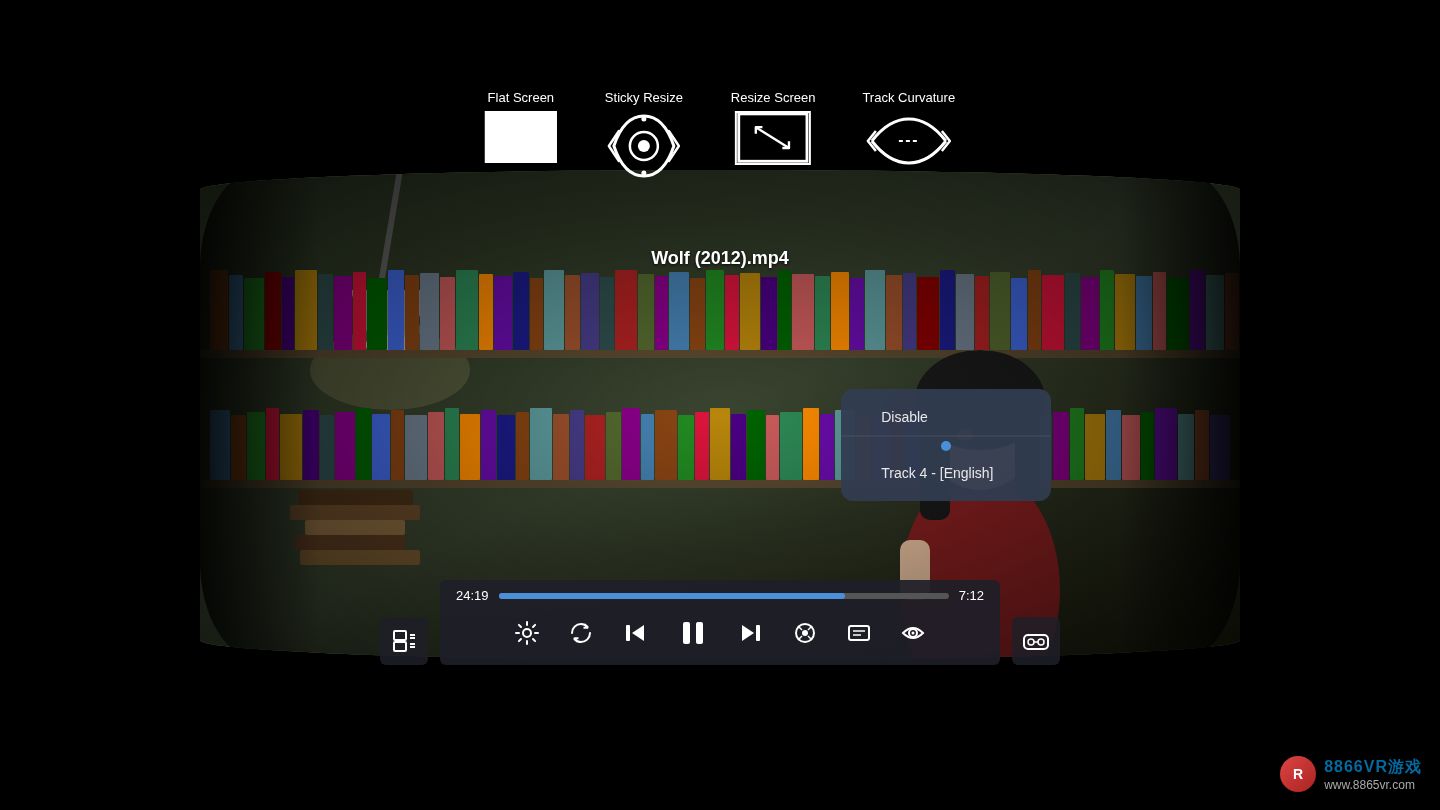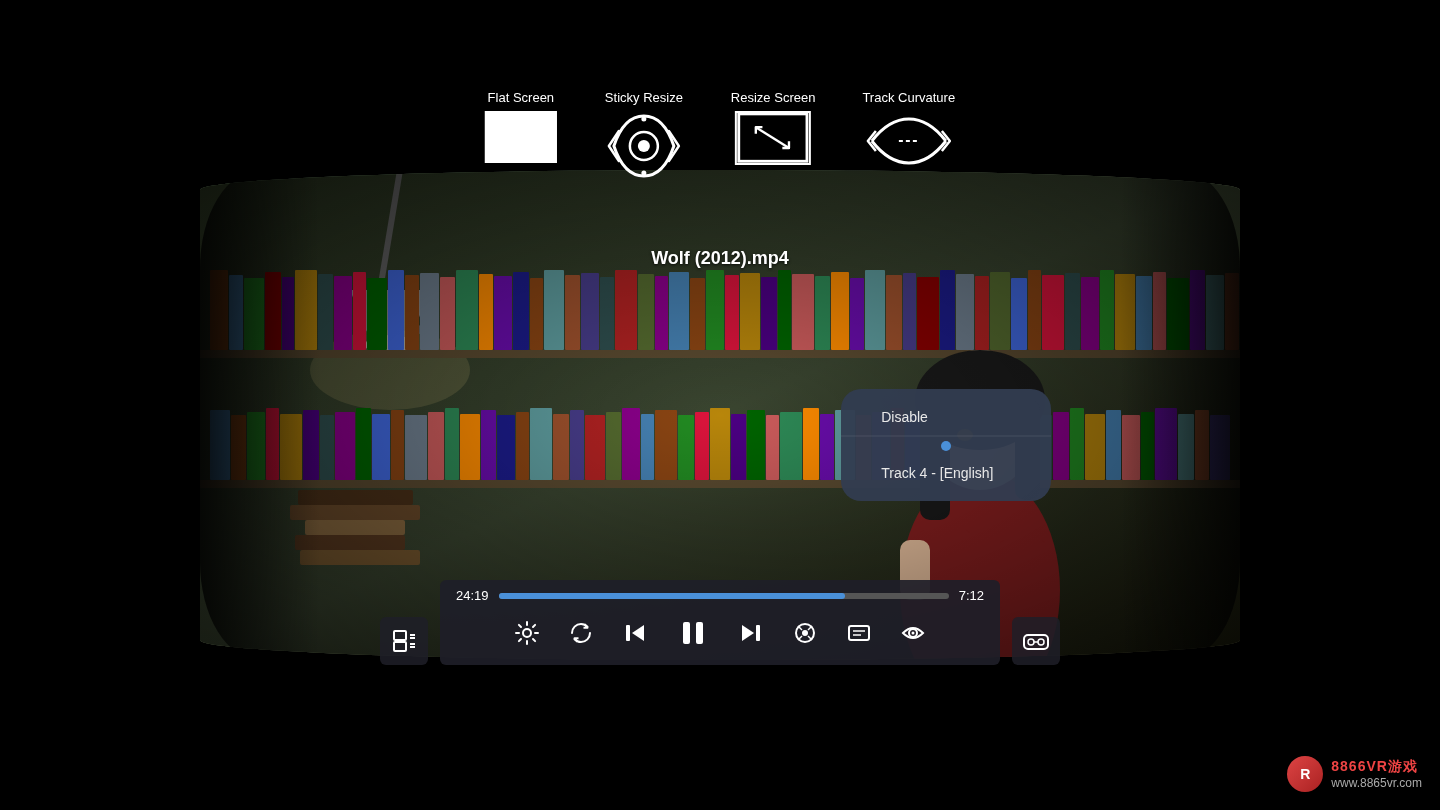--- a/index.html
+++ b/index.html
@@ -225,21 +225,21 @@
       z-index: 30;
     }
 
     
     .dropdown-menu {
       position: absolute;
       top: 48%;
       right: 27%;
       width: 210px;
       background: rgba(50, 60, 80, 0.95);
-      border-radius: 20px;
+      border-radius: 12px;
       padding: 10px 0;
       z-index: 40;
     }
 
     .dropdown-item {
       padding: 10px 20px;
       color: #e8e8e8;
       font-size: 14px;
       cursor: pointer;
       display: flex;
@@ -292,22 +292,22 @@
       font-weight: bold;
       font-size: 14px;
     }
 
     .watermark-text {
       display: flex;
       flex-direction: column;
     }
 
     .watermark-main {
-      color: #ef4444;
-      font-size: 14px;
+      color: #0369a1;
+      font-size: 16px;
       font-weight: bold;
       letter-spacing: 1px;
     }
 
     .watermark-url {
       color: #aaa;
       font-size: 12px;
     }
 
     

